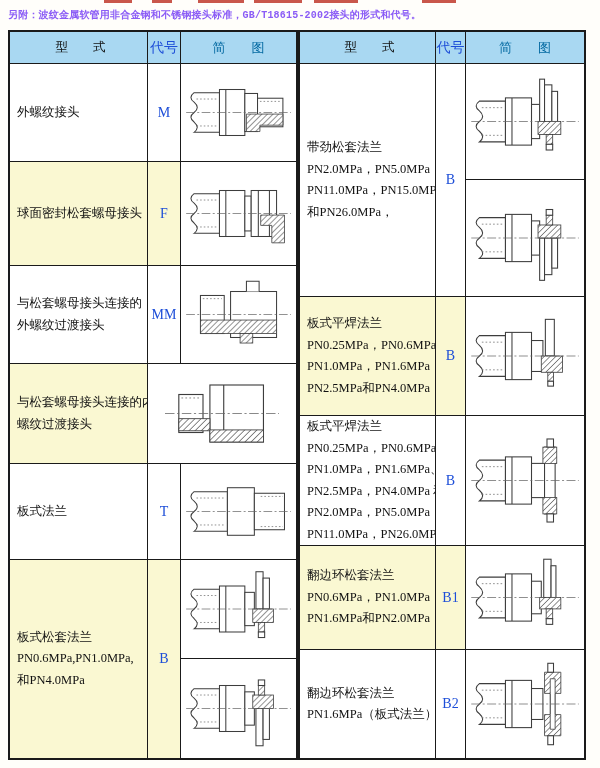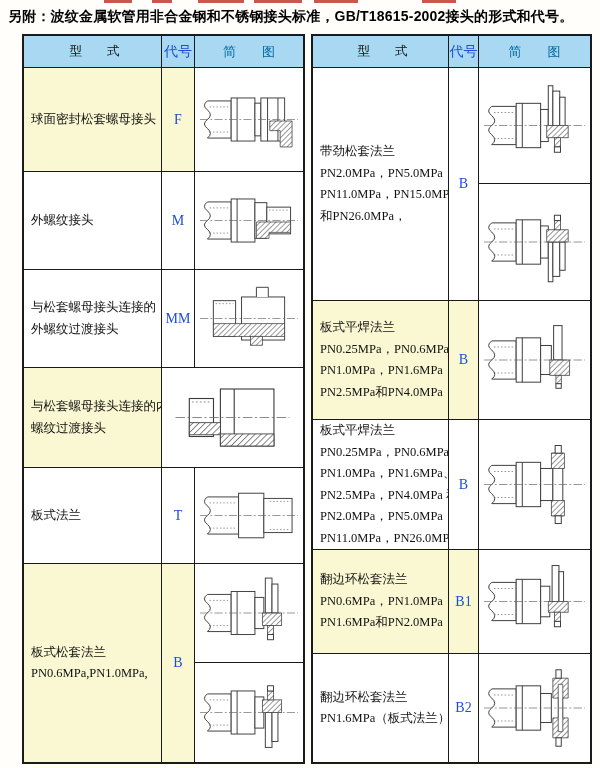--- a/index.html
+++ b/index.html
@@ -8,22 +8,22 @@
     --border:#1a1a1a;
     --page_bg:#fffefa;
     --accent_red:#c03a2b;
   }
   *{box-sizing:border-box;margin:0;padding:0}
   body{margin:0;background:#ddd;font-family:"Liberation Serif",serif;}
   .page{width:600px;height:768px;background:var(--page_bg);position:relative;overflow:hidden}
   .artifact span{position:absolute;top:0;height:3px;background:var(--accent_red);opacity:.85}
   .a1{left:104px;width:28px}.a2{left:152px;width:20px}.a3{left:198px;width:46px}
   .a4{left:254px;width:48px}.a5{left:314px;width:44px}.a6{left:422px;width:34px}
-  .title{padding:8px 6px 6px 8px;font-family:Liberation Sans, sans-serif;font-weight:bold;font-size:14px;color:#000000;letter-spacing:.2px;white-space:nowrap}
-  .tables{display:flex;gap:6px;margin:2px 8px 0 22px}
+  .title{padding:8px 6px 6px 8px;font-family:Liberation Mono, monospace;font-weight:bold;font-size:10px;color:#8b5cf6;letter-spacing:.2px;white-space:nowrap}
+  .tables{display:flex;margin:2px 8px 0 8px}
   .half{border:2px solid var(--border);background:#fff}
   .half.left{width:290px}
   .half.right{width:288px}
   .row{display:flex;border-bottom:1px solid var(--border)}
   .row:last-child{border-bottom:none}
   .cell{border-right:1px solid var(--border);background:#fff;overflow:hidden}
   .cell:last-child{border-right:none}
   .left .type{width:138px}.left .code{width:33px}
   .right .type{width:136px}.right .code{width:30px}
   .diag{flex:1;padding:2px;display:flex;align-items:center;justify-content:center}
@@ -69,59 +69,59 @@
 
   <div class="tables">
 
     <div class="half left">
       <div class="row" style="height:32px">
         <div class="cell type hdr">型　　式</div>
         <div class="cell code hdr">代号</div>
         <div class="cell diag hdr">简　　图</div>
       </div>
 
+      <div class="row" style="height:98px" data-bg="white">
+        <div class="cell type">
+            <div class="line">外螺纹接头</div>
+          </div>
+        <div class="cell code">M</div>
+        <div class="cell diag">
+            <svg viewBox="0 0 140 110" preserveAspectRatio="xMidYMid meet">
+              <path class="ln" d="M14 30 Q6 36 14 42 Q22 49 14 55 Q6 61 14 67 Q22 74 14 80 L46 80 L46 30 Z"></path>
+              <line class="dt" x1="17" y1="38" x2="43" y2="38"></line>
+              <line class="dt" x1="17" y1="72" x2="43" y2="72"></line>
+              <rect class="ln" x="46" y="26" width="32" height="58"></rect>
+              <line class="ln" x1="54" y1="26" x2="54" y2="84"></line>
+              <rect class="ln" x="78" y="31" width="16" height="48"></rect>
+              <rect class="ln" x="94" y="37" width="32" height="36"></rect>
+              <line class="dt" x1="97" y1="41" x2="124" y2="41"></line>
+              <line class="dt" x1="97" y1="69" x2="124" y2="69"></line>
+              <path class="ht" d="M80 57 H126 V71 H97 V79 H80 Z"></path>
+              <line class="cl" x1="4" y1="55" x2="136" y2="55"></line>
+            </svg>
+          </div>
+      </div>
+
       <div class="row" style="height:104px" data-bg="yellow">
         <div class="cell type">
             <div class="line">球面密封松套螺母接头</div>
           </div>
         <div class="cell code">F</div>
         <div class="cell diag">
             <svg viewBox="0 0 140 110" preserveAspectRatio="xMidYMid meet">
               <path class="ln" d="M14 30 Q6 36 14 42 Q22 49 14 55 Q6 61 14 67 Q22 74 14 80 L46 80 L46 30 Z"></path>
               <line class="dt" x1="17" y1="38" x2="43" y2="38"></line>
               <line class="dt" x1="17" y1="72" x2="43" y2="72"></line>
               <rect class="ln" x="46" y="26" width="32" height="58"></rect>
               <line class="ln" x1="54" y1="26" x2="54" y2="84"></line>
               <rect class="ln" x="78" y="33" width="8" height="44"></rect>
               <rect class="ln" x="86" y="26" width="32" height="58"></rect>
               <line class="ln" x1="95" y1="26" x2="95" y2="84"></line>
               <line class="ln" x1="109" y1="26" x2="109" y2="84"></line>
               <path class="ht" d="M98 57 H128 V92 H112 V70 H98 Z"></path>
-              <line class="cl" x1="4" y1="55" x2="136" y2="55"></line>
-            </svg>
-          </div>
-      </div>
-
-      <div class="row" style="height:98px" data-bg="white">
-        <div class="cell type">
-            <div class="line">外螺纹接头</div>
-          </div>
-        <div class="cell code">M</div>
-        <div class="cell diag">
-            <svg viewBox="0 0 140 110" preserveAspectRatio="xMidYMid meet">
-              <path class="ln" d="M14 30 Q6 36 14 42 Q22 49 14 55 Q6 61 14 67 Q22 74 14 80 L46 80 L46 30 Z"></path>
-              <line class="dt" x1="17" y1="38" x2="43" y2="38"></line>
-              <line class="dt" x1="17" y1="72" x2="43" y2="72"></line>
-              <rect class="ln" x="46" y="26" width="32" height="58"></rect>
-              <line class="ln" x1="54" y1="26" x2="54" y2="84"></line>
-              <rect class="ln" x="78" y="31" width="16" height="48"></rect>
-              <rect class="ln" x="94" y="37" width="32" height="36"></rect>
-              <line class="dt" x1="97" y1="41" x2="124" y2="41"></line>
-              <line class="dt" x1="97" y1="69" x2="124" y2="69"></line>
-              <path class="ht" d="M80 57 H126 V71 H97 V79 H80 Z"></path>
               <line class="cl" x1="4" y1="55" x2="136" y2="55"></line>
             </svg>
           </div>
       </div>
 
       <div class="row" style="height:98px" data-bg="white">
         <div class="cell type">
             <div class="line">与松套螺母接头连接的</div>
             <div class="line">外螺纹过渡接头</div>
           </div>
@@ -175,20 +175,21 @@
               <line class="dt" x1="98" y1="74" x2="126" y2="74"></line>
               <line class="cl" x1="4" y1="55" x2="136" y2="55"></line>
             </svg>
           </div>
       </div>
 
       <div class="row" style="height:198px" data-bg="yellow">
         <div class="cell type">
             <div class="line">板式松套法兰</div>
             <div class="line">PN0.6MPa,PN1.0MPa,</div>
+            <div class="line">和PN4.0MPa</div>
           </div>
         <div class="cell code">B</div>
         <div class="cell diag split">
           <div class="sub">
               <svg viewBox="0 0 140 110" preserveAspectRatio="xMidYMid meet">
                 <path class="ln" d="M14 30 Q6 36 14 42 Q22 49 14 55 Q6 61 14 67 Q22 74 14 80 L46 80 L46 30 Z"></path>
                 <line class="dt" x1="17" y1="38" x2="43" y2="38"></line>
                 <line class="dt" x1="17" y1="72" x2="43" y2="72"></line>
                 <rect class="ln" x="46" y="26" width="32" height="58"></rect>
                 <line class="ln" x1="54" y1="26" x2="54" y2="84"></line>

